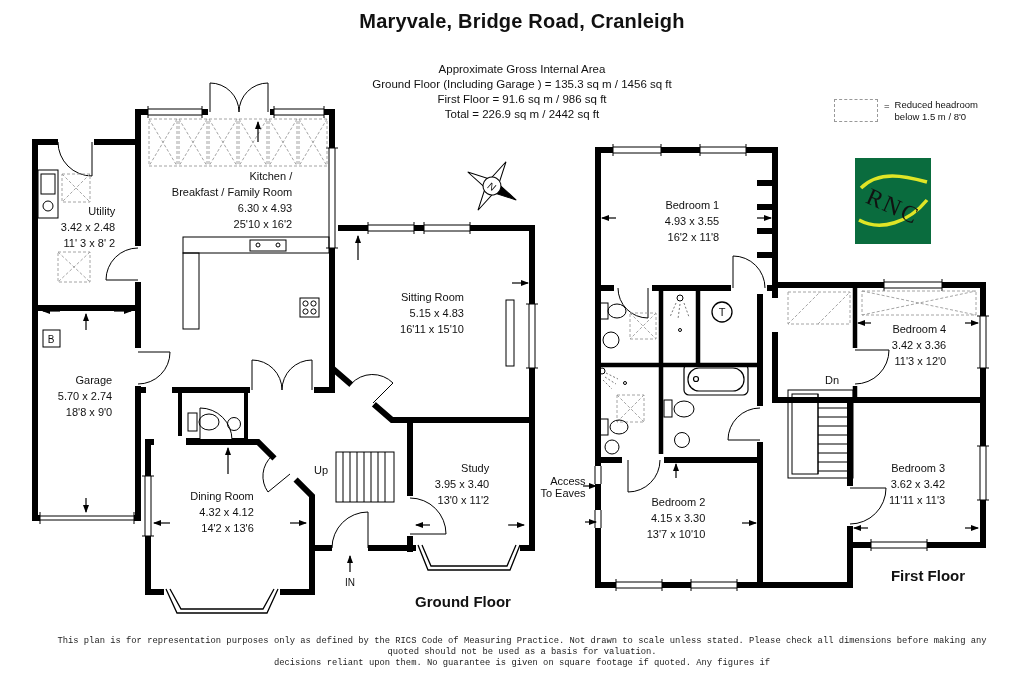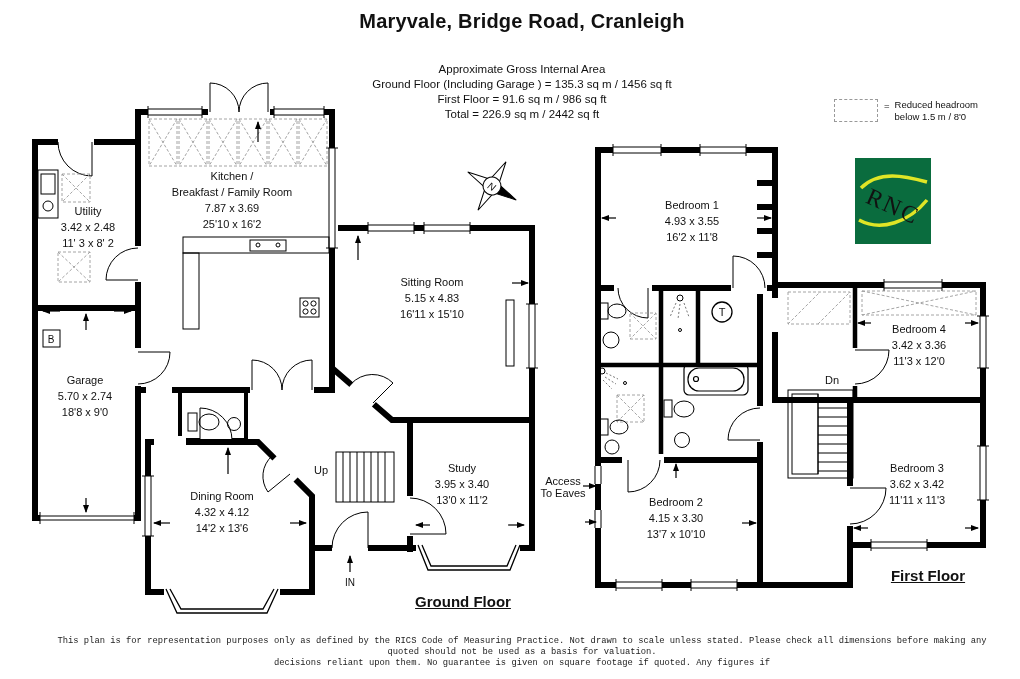--- a/index.html
+++ b/index.html
@@ -3,24 +3,24 @@
 <meta charset="utf-8">
 <style>
   html,body{margin:0;padding:0;background:#fff;}
   #page{position:relative;width:1020px;height:679px;background:#fff;overflow:hidden;
         font-family:"Liberation Sans", sans-serif;color:#111;}
   #plan-svg{position:absolute;left:0;top:0;}
   .abs{position:absolute;}
   .center-text{text-align:center;width:100%;padding-left:12px;}
   #title{top:10px;font-size:20px;font-weight:bold;letter-spacing:.2px;}
   #area-block{top:62px;font-size:11.5px;line-height:15px;}
-  .room-label{position:absolute;transform:translateX(-50%);text-align:center;
+  .room-label{position:absolute;transform:translateX(-50%);text-align:right;
               font-size:11px;line-height:16px;white-space:nowrap;}
   .room-label.small{font-size:11px;line-height:12px;}
-  .floor-label{position:absolute;transform:translateX(-50%);font-size:15px;font-weight:bold;white-space:nowrap;text-decoration:underline;}
+  .floor-label{position:absolute;transform:translateX(-50%);font-size:15px;font-weight:bold;white-space:nowrap;}
   #legend{left:834px;top:99px;display:flex;align-items:flex-start;font-size:9.5px;line-height:11.5px;}
   #legend .box{width:42px;height:21px;border:1px dashed #999;margin-right:6px;}
   #legend .eq{margin-right:5px;margin-top:1px;}
   #logo{left:855px;top:158px;width:76px;height:86px;}
   #footer{top:636px;font-size:8.8px;line-height:11px;color:#222;font-family:Liberation Mono, monospace;}
   svg text{font-family:"Liberation Sans", sans-serif;fill:#111;}
 </style>
 </head>
 <body>
 
@@ -326,34 +326,34 @@
       <rect x="0" y="0" width="76" height="86" fill="#0a6c3e"></rect>
       <path d="M6,30 C24,12 50,18 72,24" fill="none" stroke="#dfe526" stroke-width="3.5"></path>
       <path d="M4,62 C26,74 54,64 72,42" fill="none" stroke="#dfe526" stroke-width="3.5"></path>
       <text x="10" y="46" transform="rotate(24 14 44)" font-size="24" fill="#dfe526" letter-spacing="2" style="font-family:'Liberation Serif',serif;">RNC</text>
     </svg>
   </div>
 
   <div class="room-label" style="left:232px;top:168px">
     <div>Kitchen /</div>
     <div>Breakfast / Family Room</div>
-    <div>7.87 x 3.69</div>
+    <div>6.30 x 4.93</div>
     <div>25'10 x 16'2</div>
   </div>
   <div class="room-label" style="left:88px;top:203px">
     <div>Utility</div>
     <div>3.42 x 2.48</div>
     <div>11' 3 x 8' 2</div>
   </div>
   <div class="room-label" style="left:85px;top:372px">
     <div>Garage</div>
     <div>5.70 x 2.74</div>
     <div>18'8 x 9'0</div>
   </div>
-  <div class="room-label" style="left:432px;top:274px">
+  <div class="room-label" style="left:432px;top:289px">
     <div>Sitting Room</div>
     <div>5.15 x 4.83</div>
     <div>16'11 x 15'10</div>
   </div>
   <div class="room-label" style="left:222px;top:488px">
     <div>Dining Room</div>
     <div>4.32 x 4.12</div>
     <div>14'2 x 13'6</div>
   </div>
   <div class="room-label" style="left:462px;top:460px">

